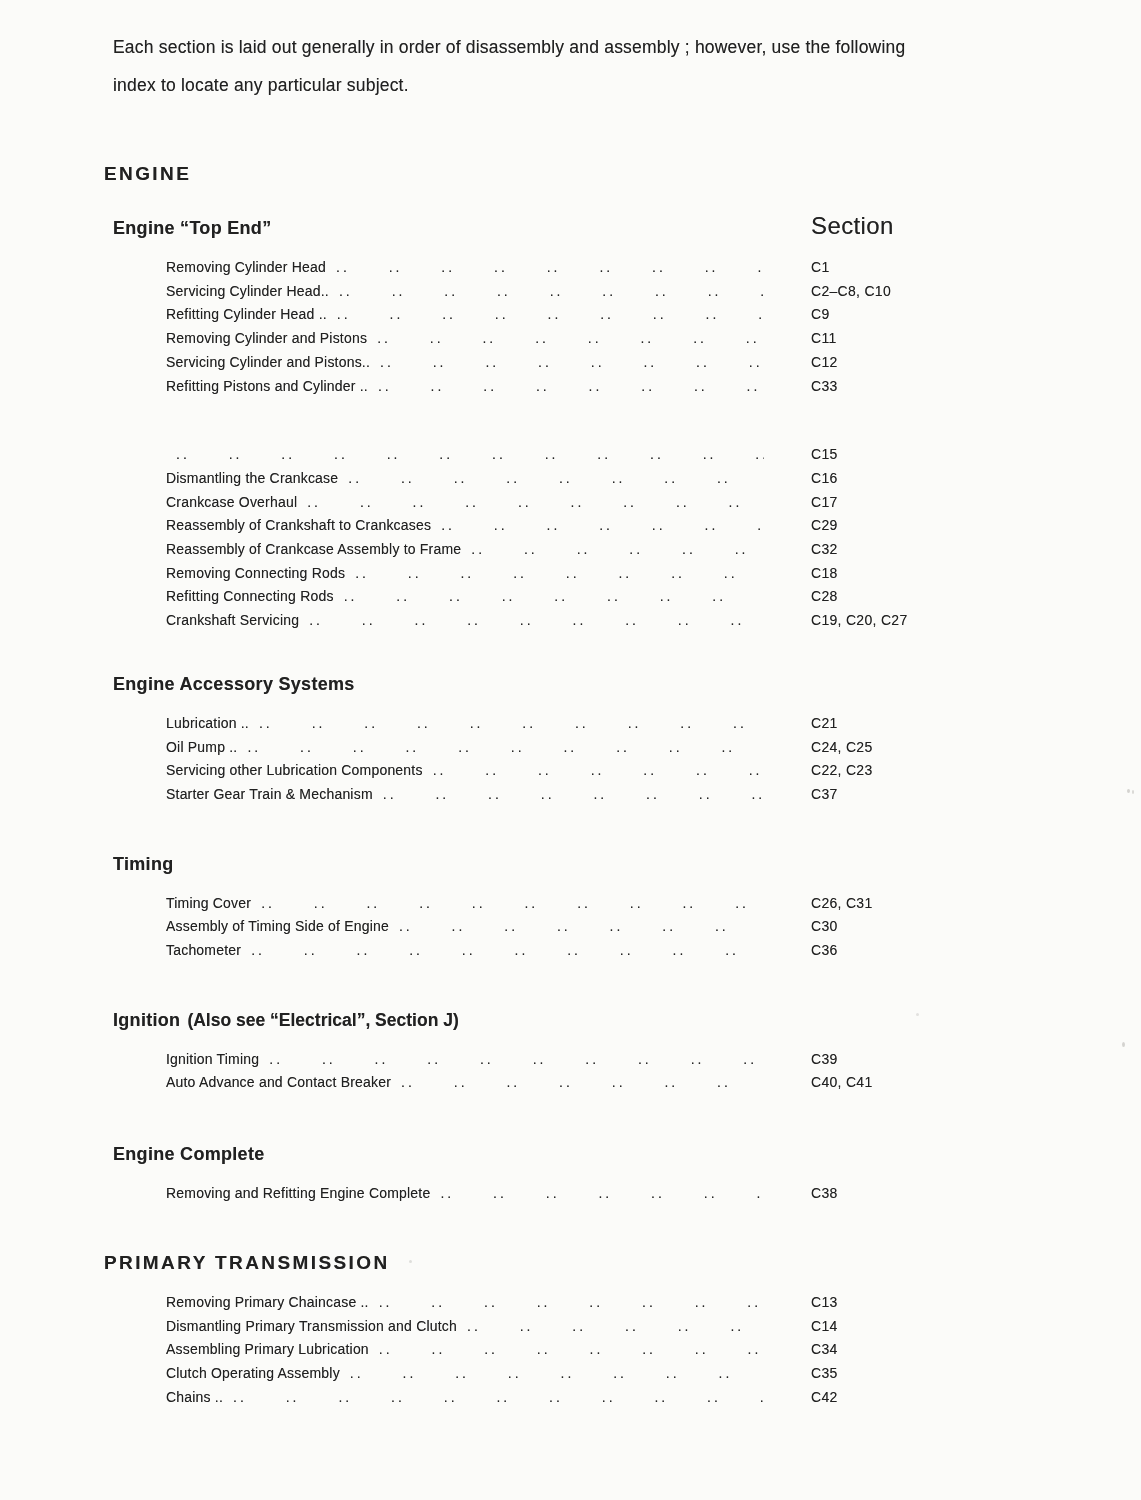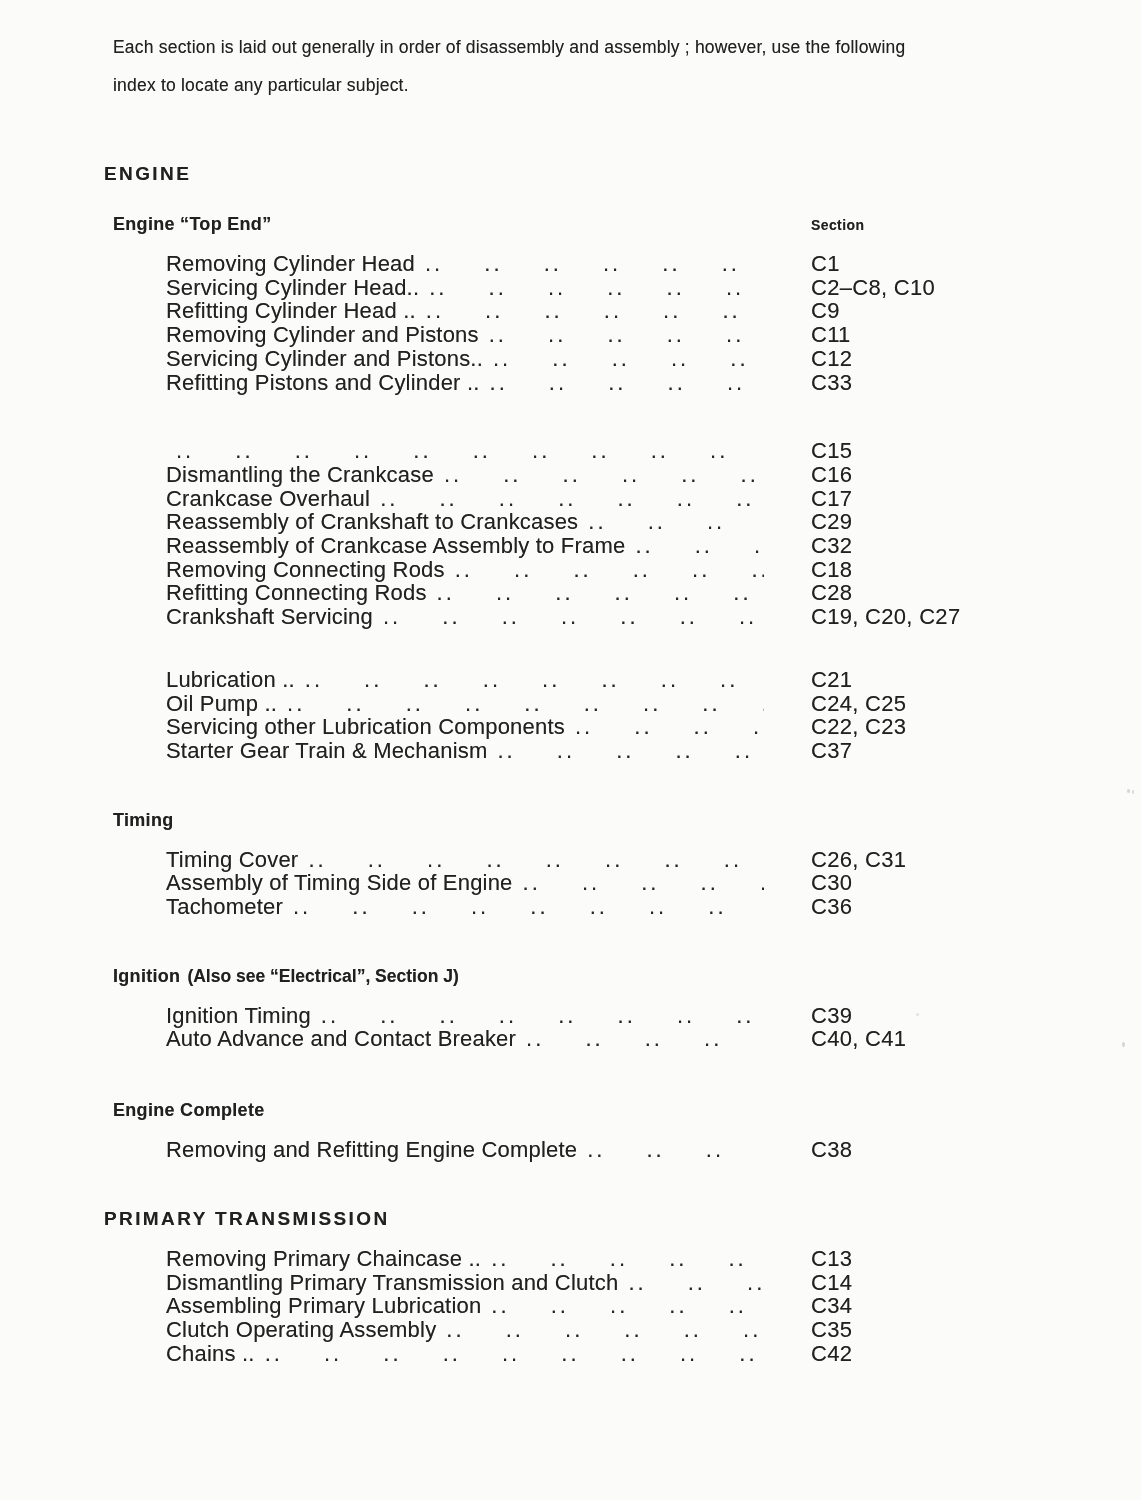--- a/index.html
+++ b/index.html
@@ -22,24 +22,24 @@
   .sec-0 { margin-top: 58px; }
   .sec-1 { margin-top: 26px; }
   .sec-3 { margin-top: 39px; }
   .sec-6 { margin-top: 47px; }
 
   .heading-row { display: flex; width: 906px; align-items: baseline; }
   .heading { font-weight: bold; font-size: 18px; line-height: 24px; letter-spacing: 0.3px; white-space: nowrap; }
   .section.style-caps .heading { font-size: 19px; letter-spacing: 2.4px; margin-left: -9px; }
   .heading-suffix { font-weight: bold; font-size: 17.5px; white-space: nowrap; margin-left: 7px; }
   .spacer { flex: 1 1 auto; }
-  .section-label { flex: none; width: 208px; font-size: 14px; font-weight: bold; letter-spacing: 0.4px; }
+  .section-label { flex: none; width: 208px; font-size: 24px; font-weight: normal; letter-spacing: 0.4px; }
 
   .toc-items { margin: 16px 0 0 53px; width: 853px; }
-  .toc-row { display: flex; align-items: baseline; line-height: 23.7px; font-size: 22px; }
+  .toc-row { display: flex; align-items: baseline; line-height: 23.7px; font-size: 14px; }
   .toc-title { flex: none; white-space: nowrap; letter-spacing: 0.2px; }
   .toc-leader {
     flex: 1 1 auto; min-width: 0;
     overflow: hidden; white-space: nowrap; text-align: right;
     letter-spacing: 3px; word-spacing: 32px;
     margin: 0 47px 0 10px;
     color: #242424;
   }
   .toc-ref { flex: none; width: 208px; white-space: nowrap; letter-spacing: 0.3px; }
 
@@ -137,20 +137,24 @@
               <span class="toc-ref">C28</span>
             </div>
             <div class="toc-row">
               <span class="toc-title">Crankshaft Servicing</span>
               <span class="toc-leader">.. .. .. .. .. .. .. .. .. .. .. .. .. ..</span>
               <span class="toc-ref">C19, C20, C27</span>
             </div>
           </div>
         </section>
         <section class="section sec-3 style-sub">
+          <div class="heading-row">
+            <span class="heading">Engine Accessory Systems</span>
+            <span class="spacer"></span>
+          </div>
           <div class="toc-items">
             <div class="toc-row">
               <span class="toc-title">Lubrication ..</span>
               <span class="toc-leader">.. .. .. .. .. .. .. .. .. .. .. .. .. ..</span>
               <span class="toc-ref">C21</span>
             </div>
             <div class="toc-row">
               <span class="toc-title">Oil Pump ..</span>
               <span class="toc-leader">.. .. .. .. .. .. .. .. .. .. .. .. .. ..</span>
               <span class="toc-ref">C24, C25</span>

